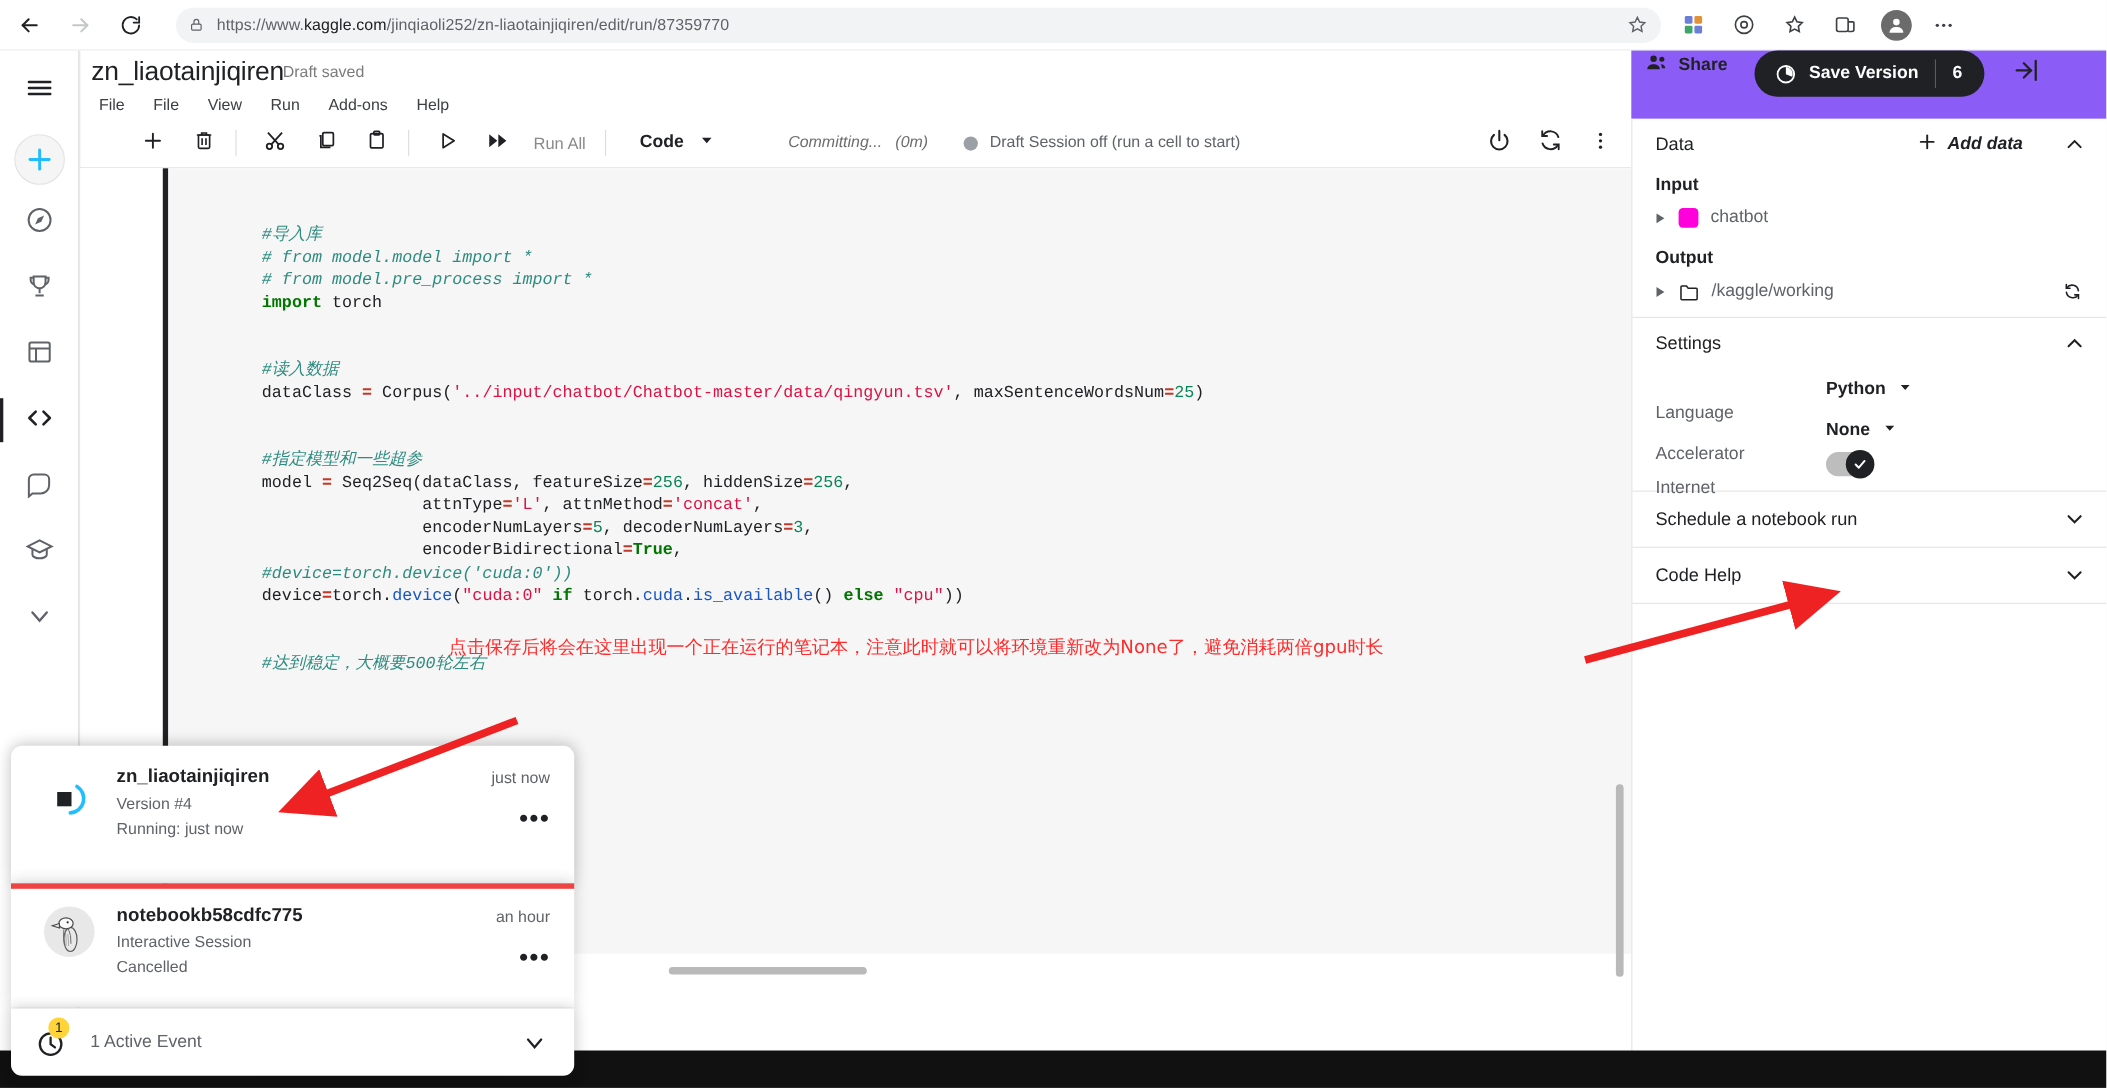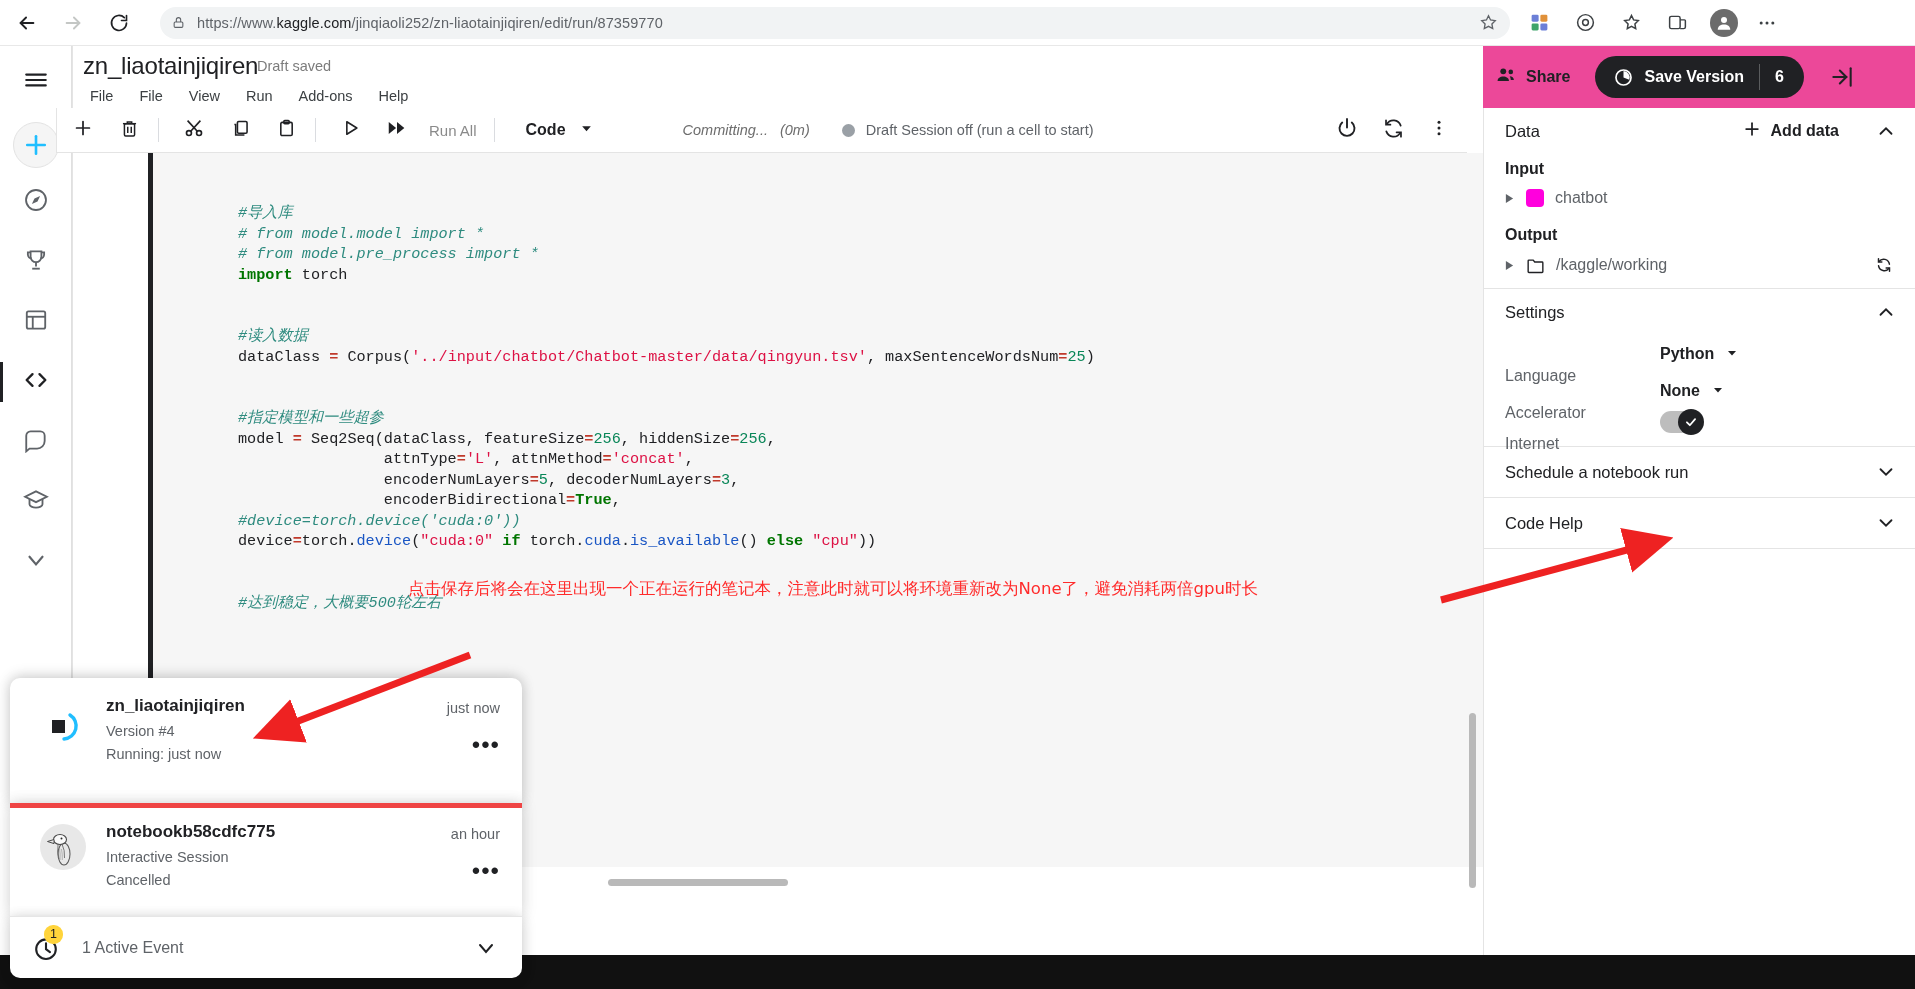--- a/index.html
+++ b/index.html
@@ -94,22 +94,22 @@
     display: flex; gap: 0;
   }
   .menu-item {
     font-size: 14.5px; color: #3c4043;
     padding: 4px 13px; border-radius: 4px;
   }
   .menu-item:first-child { padding-left: 7px; }
 
   #header-right {
     position: absolute; left: 1483px; top: 46px;
-    width: 432px; height: 62px; background: #ec4899;
-    display: flex; align-items: center;
+    width: 432px; height: 62px; background: #8b5cf6;
+    display: flex; align-items: flex-start;
   }
   #share-btn {
     display: flex; align-items: center; gap: 9px;
     font-size: 16px; font-weight: 700; color: #202124;
     margin-left: 12px;
   }
   #save-version-btn {
     margin-left: 25px; height: 42px;
     background: #202124; color: #ffffff; border-radius: 21px;
     display: flex; align-items: center;
@@ -123,41 +123,41 @@
     line-height: 26px;
   }
   #collapse-panel-btn {
     margin-left: 20px; width: 36px; height: 36px;
     display:flex;align-items:center;justify-content:center;
     color:#202124;
   }
 
   
   #toolbar {
-    position: absolute; left: 56px; top: 108px;
+    position: absolute; left: 72px; top: 108px;
     width: 1411px; height: 45px;
     background: #ffffff;
     border-left: 1px solid #e4e4e4;
     border-bottom: 1px solid #e4e4e4;
-    display: flex; align-items: center;
+    display: flex; align-items: center; padding-left: 40px;
   }
   .tb-btn {
     width: 40px; height: 38px; margin-left: 6px;
     display: flex; align-items: center; justify-content: center;
     color: #202124; border-radius: 4px;
   }
   .tb-sep { width: 1px; height: 24px; background: #dadce0; margin: 0 9px; }
   #run-all-label { font-size: 15px; color: #8a8a8a; margin-left: 4px; padding: 0 8px;}
   #cell-type {
     display: flex; align-items: center; gap: 14px;
     font-size: 16px; font-weight: 700; color: #202124;
     margin-left: 22px;
   }
   #commit-status {
-    margin-left: 90px;
+    margin-left: 68px;
     font-size: 14.5px; color: #6d6d6d; font-style: italic;
     display: flex; gap: 12px; text-align: right;
   }
   #session-status {
     margin-left: 32px; display:flex; align-items:center; gap: 11px;
     font-size: 14.5px; color: #5f6368;
   }
   #session-dot { width: 13px; height: 13px; border-radius: 50%; background: #9aa0a6; }
   #tb-right { margin-left: auto; display: flex; align-items: center; padding-right: 8px; }
 
@@ -219,20 +219,21 @@
   .section-head {
     height: 46px; display: flex; align-items: center;
     padding: 0 18px 0 21px;
   }
   .section-title { font-size: 16.5px; color: #202124; }
   .section-spacer { flex: 1; }
   #add-data-btn {
     display:flex; align-items:center; gap: 9px;
     font-size: 16px; font-weight: 700; color: #202124;
     margin-right: 36px;
+    font-style: italic;
   }
   .chevron { color: #202124; display:flex; }
   .sub-head {
     font-size: 16px; font-weight: 700; color: #202124;
     padding: 6px 21px 6px 21px;
   }
   .data-row {
     display: flex; align-items: center; gap: 11px;
     padding: 5px 21px 13px 21px;
   }

